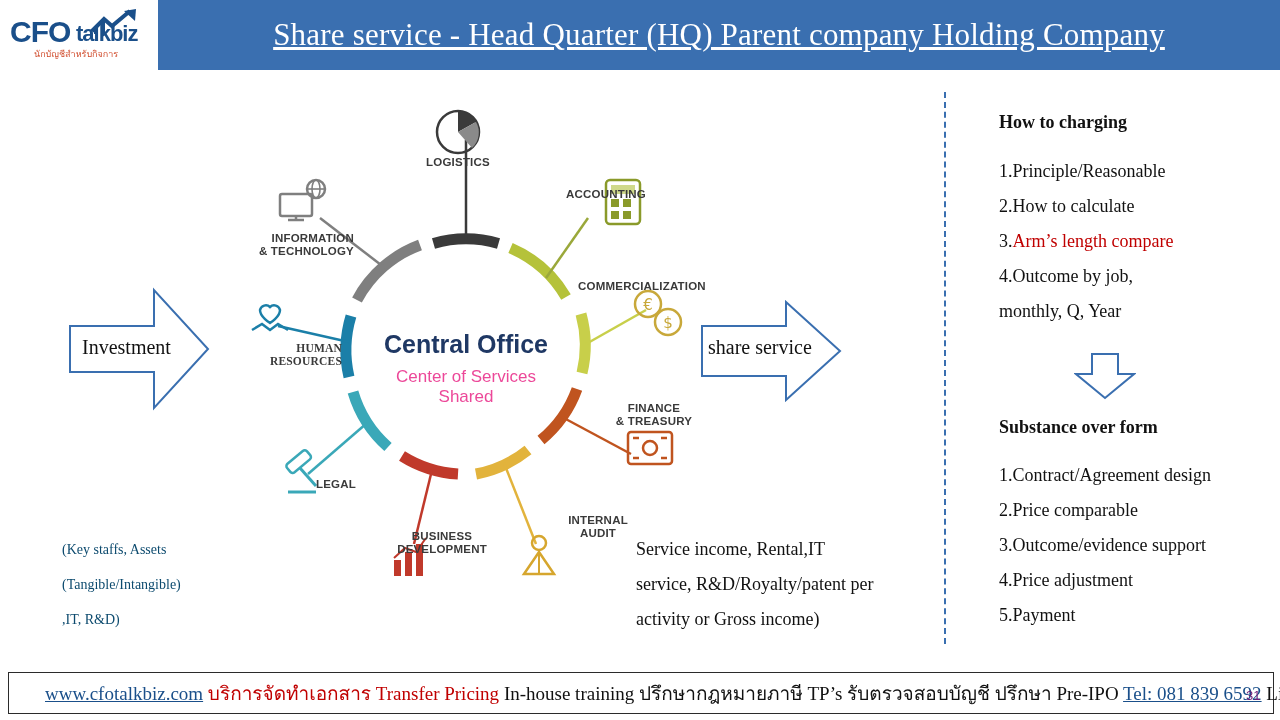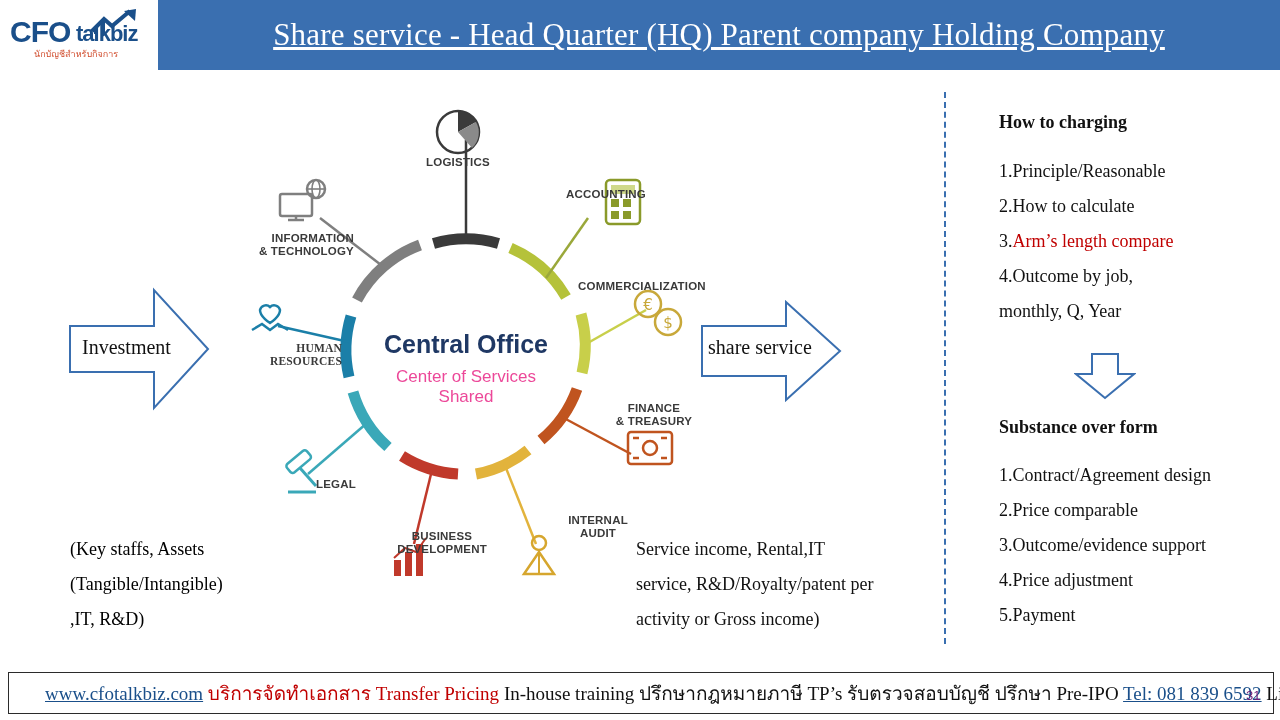--- a/index.html
+++ b/index.html
@@ -47,22 +47,22 @@
   }
 
   
   .arrow-shape{position:absolute;}
   .arrow-label{
     position:absolute;font-size:20px;color:#111;
   }
 
   
   .left-text{
-    position:absolute;left:70px;top:532px;width:300px;
-    font-size:18px;line-height:35px;color:#000000;
+    position:absolute;left:62px;top:532px;width:300px;
+    font-size:14px;line-height:35px;color:#0c4a6e;
   }
   .mid-text{
     position:absolute;left:636px;top:532px;width:300px;
     font-size:18px;line-height:35px;color:#111;
   }
 
   
   .rp-head{
     position:absolute;font-family:"Liberation Serif", serif;
     font-weight:bold;font-size:18px;color:#111;

